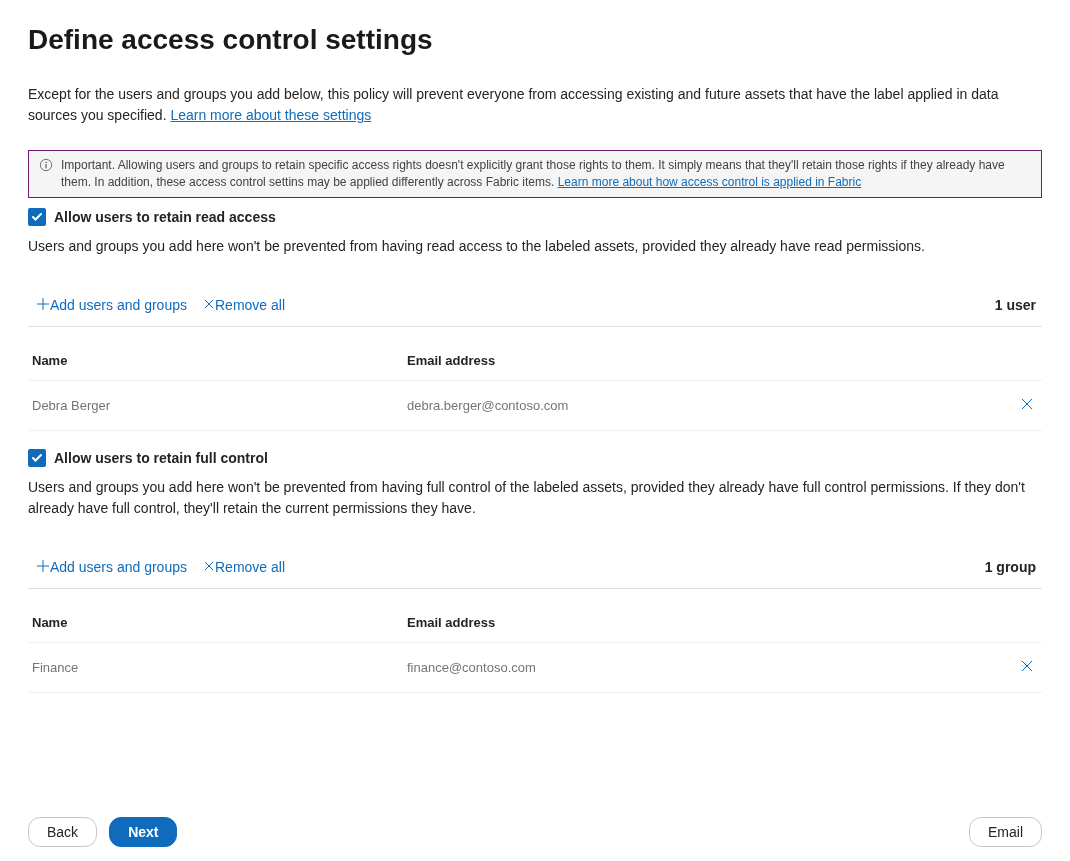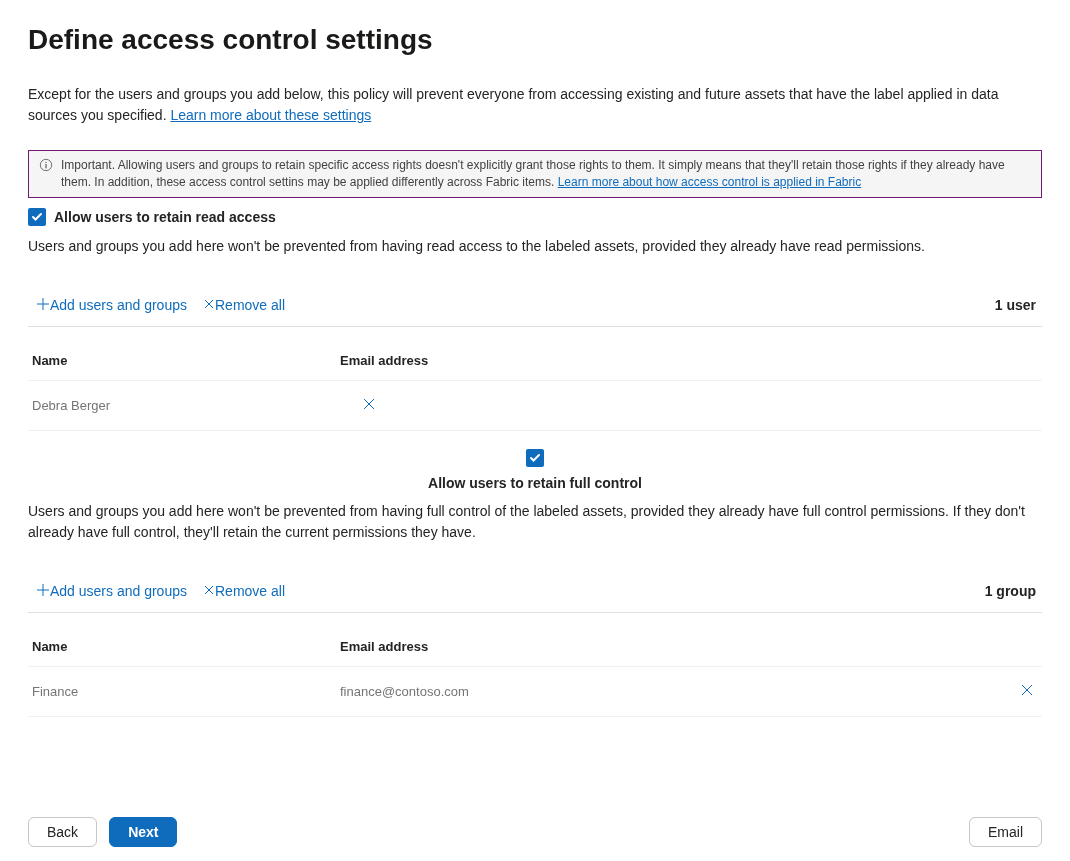--- a/index.html
+++ b/index.html
@@ -59,40 +59,40 @@
     .spacer { flex: 1; }
     .count { font-size: 14px; font-weight: 600; padding-right: 6px; }
     .table-header, .table-row {
       display: flex;
       border-bottom: 1px solid #f0f0f0;
       padding: 12px 4px;
       align-items: center;
       font-size: 13px;
     }
     .table-header { font-weight: 600; margin-top: 14px; }
-    .col-name { width: 308px; }
+    .col-name { width: 375px; }
     .col-email { flex: 1; }
     .col-action { width: 40px; display: flex; justify-content: flex-end; }
     .table-row { color: #757575; }
     .icon-btn { background: none; border: none; cursor: pointer; padding: 4px; display: flex; }
-    .section-gap { margin-top: 18px; flex-direction: column; }
+    .section-gap { margin-top: 18px; }
     .footer {
       position: fixed;
       bottom: 0; left: 0;
       width: 1070px;
       padding: 14px 28px;
       display: flex;
       gap: 12px;
       background: #fff;
     }
     .btn {
       font-family: inherit;
       font-size: 14px;
       padding: 6px 18px;
-      border-radius: 6px;
+      border-radius: 12px;
       cursor: pointer;
     }
     .btn-secondary { background: #fff; border: 1px solid #c7c7c7; color: #242424; }
     .btn-primary { background: #0f6cbd; border: 1px solid #0f6cbd; color: #fff; font-weight: 600; }
     .footer .spacer { flex: 1; }
   </style>
 </head>
 <body>
 
 <h1>Define access control settings</h1>
@@ -144,20 +144,21 @@
   <span class="count">1 user</span>
 </div>
 
 <div class="table-header">
   <div class="col-name">Name</div>
   <div class="col-email">Email address</div>
   <div class="col-action"></div>
 </div>
 <div class="table-row">
   <div class="col-name">Debra Berger</div>
+  <div class="col-email">debra.berger@contoso.com</div>
   <div class="col-action">
     <button class="icon-btn">
       <span><svg width="14" height="14" viewBox="0 0 14 14">
             <path d="M2 2l10 10M12 2L2 12" stroke="#0f6cbd" stroke-width="1"></path>
           </svg></span>
     </button>
   </div>
 </div>
 
 <div class="chk-row section-gap">

